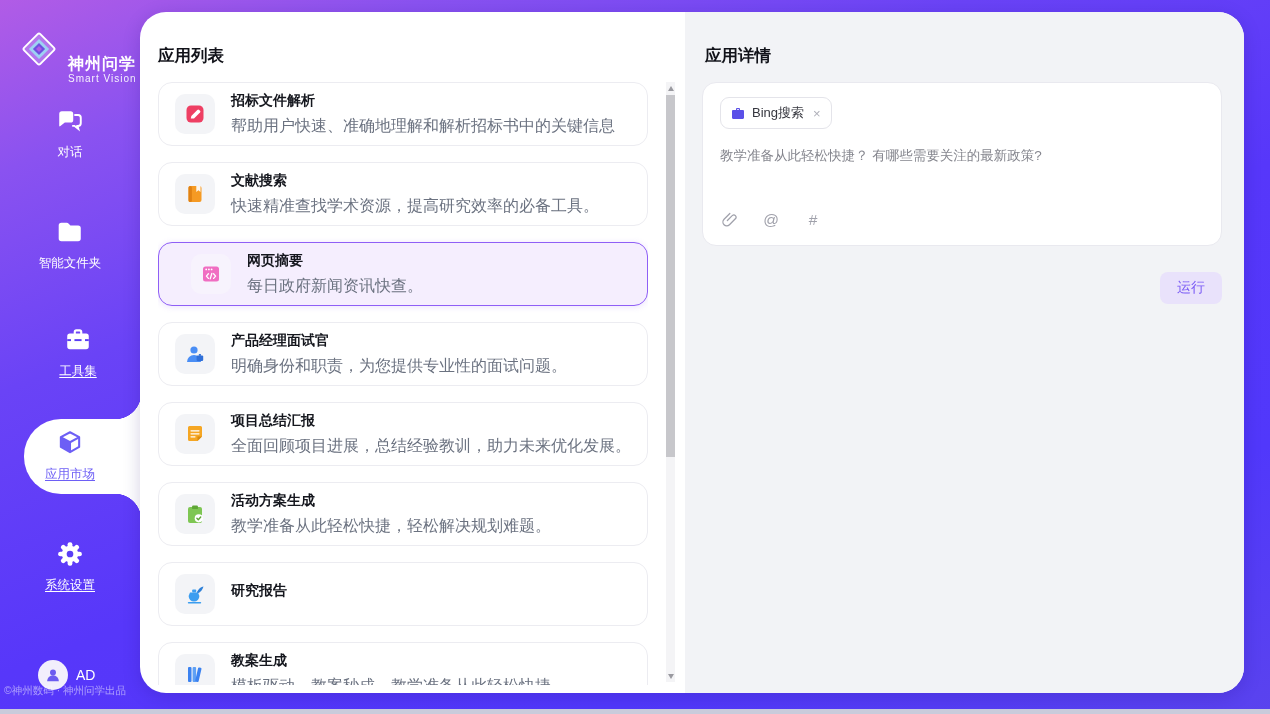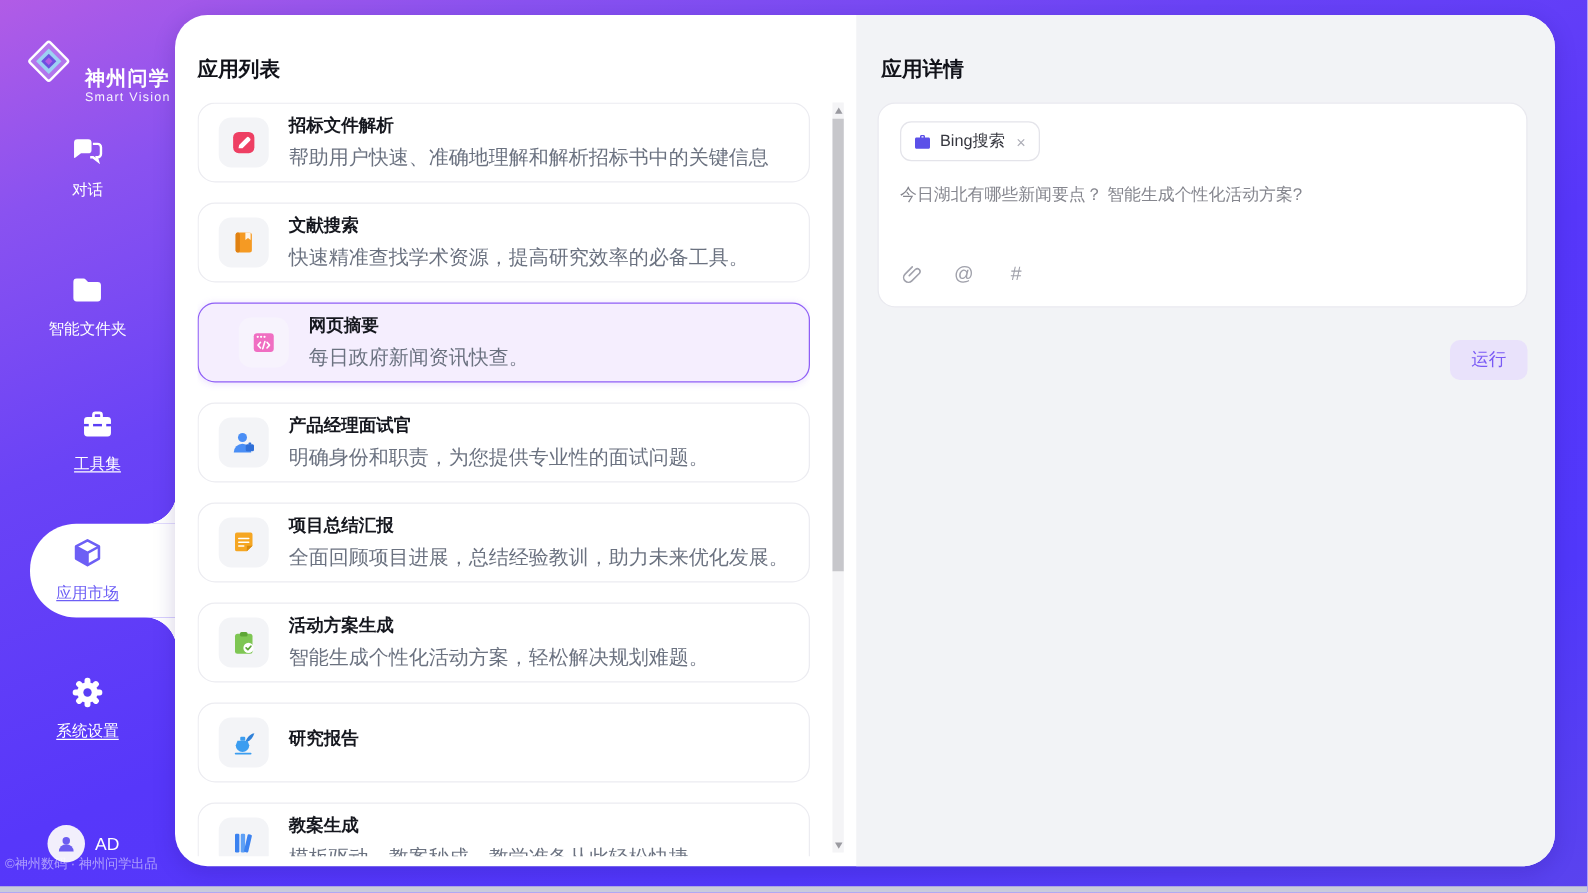--- a/index.html
+++ b/index.html
@@ -257,21 +257,21 @@
         <div class="tile">
           <svg viewBox="0 0 22 22">
               <rect x="4" y="4" width="14" height="16" rx="2" fill="#7ec653"></rect>
               <rect x="8" y="2.5" width="6" height="3.6" rx="1.2" fill="#5ea636"></rect>
               <circle cx="14.8" cy="15.3" r="4.1" fill="#fff"></circle>
               <path d="M12.9 15.3l1.4 1.4 2.4-2.7" stroke="#5ea636" stroke-width="1.4" fill="none" stroke-linecap="round" stroke-linejoin="round"></path>
             </svg>
         </div>
         <div class="card-text">
           <div class="card-title">活动方案生成</div>
-          <div class="card-desc">智能生成个性化活动方案，轻松解决规划难题。</div>
+          <div class="card-desc">教学准备从此轻松快捷，轻松解决规划难题。</div>
         </div>
       </div>
 
       <div class="card">
         <div class="tile">
           <svg viewBox="0 0 22 22">
               <path d="M12.6 9.5c2-4 4.6-5.8 6.9-6-1 3-2.9 5.8-5.6 6.8z" fill="#2f80d8"></path>
               <path d="M6 9.5h8l1.4 3.6a5.4 5.4 0 1 1-10.8 0z" fill="#3b9df0"></path>
               <rect x="8.2" y="6.4" width="4" height="3.1" rx=".8" fill="#3b9df0"></rect>
               <path d="M4.5 19.8h12" stroke="#3b9df0" stroke-width="1.4" stroke-linecap="round"></path>
@@ -310,21 +310,21 @@
 
     <div class="prompt-card">
       <div class="tag">
         <svg viewBox="0 0 14 14">
           <path d="M5 4v-.8C5 2.5 5.5 2 6.2 2h1.6C8.5 2 9 2.5 9 3.2V4h2.8c.7 0 1.2.5 1.2 1.2v6.6c0 .7-.5 1.2-1.2 1.2H2.2c-.7 0-1.2-.5-1.2-1.2V5.2C1 4.5 1.5 4 2.2 4H5zm1.2-.8V4h1.6v-.8c0-.1-.1-.2-.2-.2H6.4c-.1 0-.2.1-.2.2z" fill="#5b50e8"></path>
         </svg>
         <span class="tag-label">Bing搜索</span>
         <span class="tag-close">×</span>
       </div>
 
-      <div class="prompt-text">今日湖北有哪些新闻要点？ 智能生成个性化活动方案?</div>
+      <div class="prompt-text">教学准备从此轻松快捷？ 有哪些需要关注的最新政策?</div>
 
       <div class="tools-row">
         <span class="tool-btn">
           <svg viewBox="0 0 16 16">
             <path d="M6.5 8.8l5.6-5.6a2.5 2.5 0 0 1 3.5 3.5l-6.8 6.8a4.2 4.2 0 0 1-6-6l6.4-6.4" fill="none" stroke="#a0a1ab" stroke-width="1.4" stroke-linecap="round" transform="scale(.9) translate(.6 .6)"></path>
           </svg>
         </span>
         <span class="tool-btn">@</span>
         <span class="tool-btn">#</span>
       </div>

